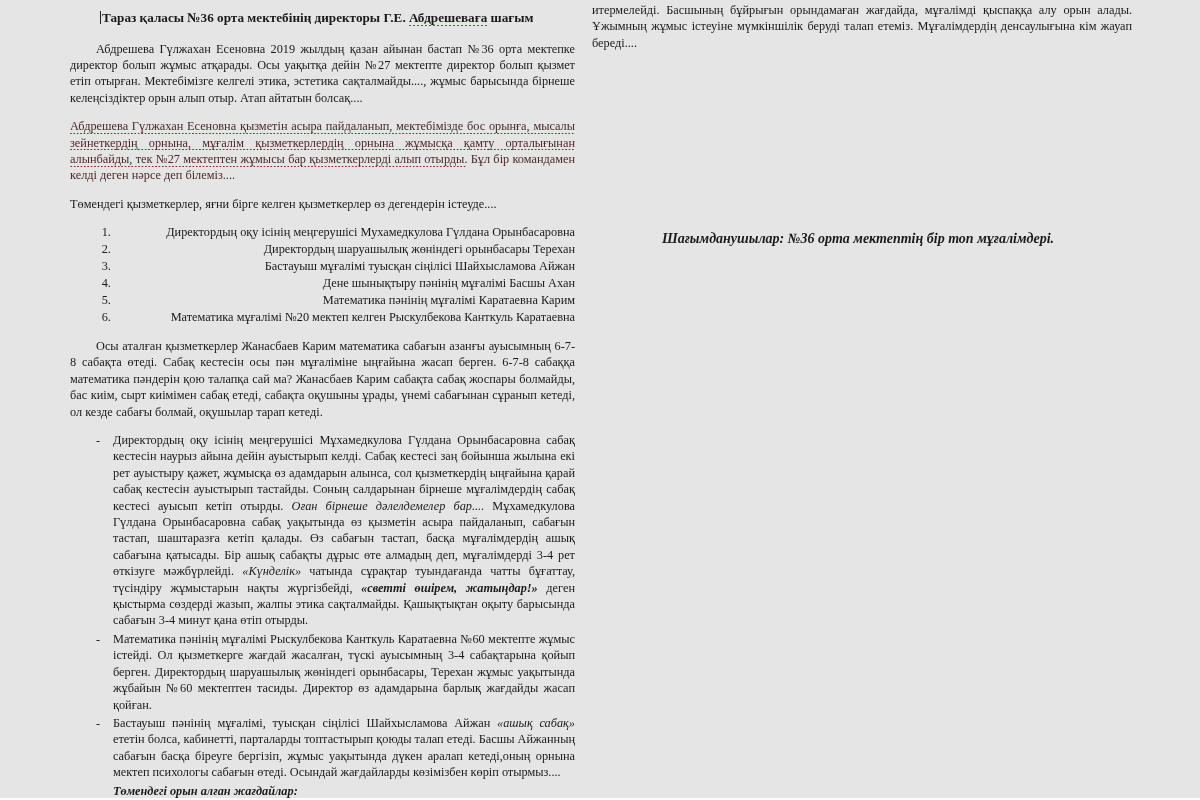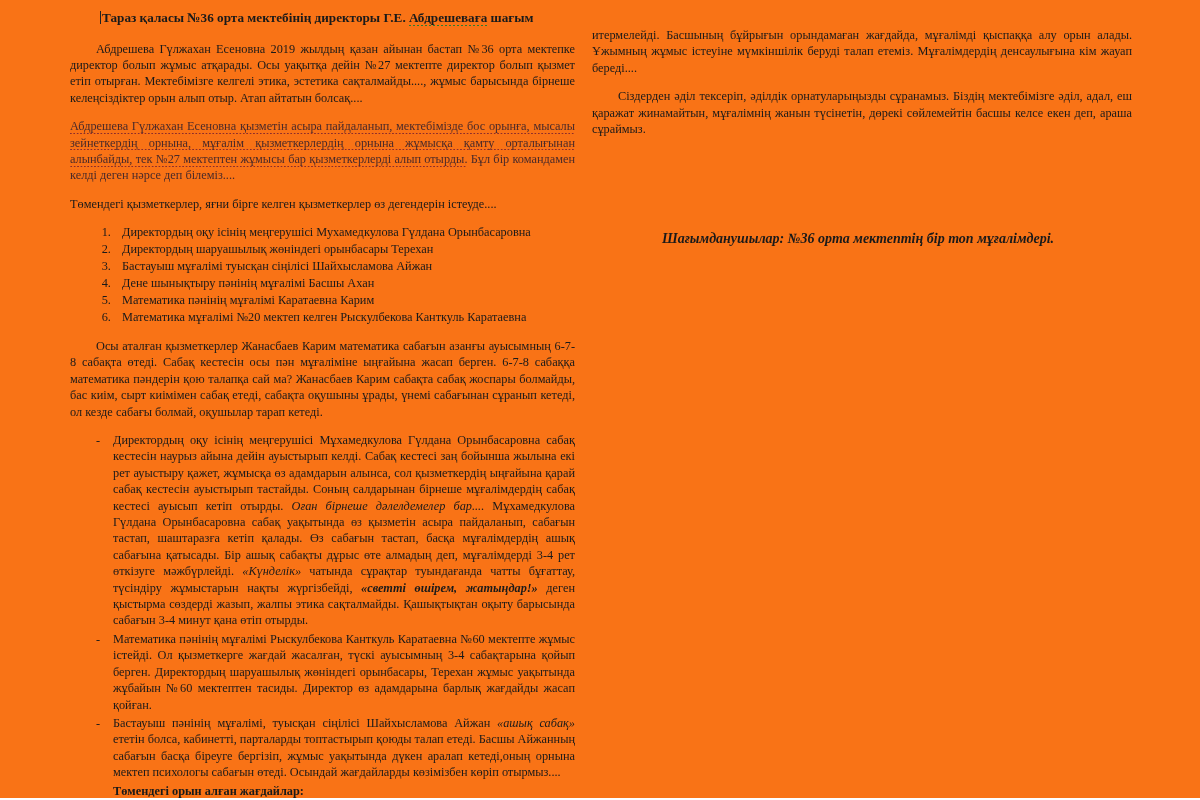--- a/index.html
+++ b/index.html
@@ -11,36 +11,36 @@
     width: 1200px;
     height: 800px;
     overflow: hidden;
     font-family: "Liberation Serif", "DejaVu Serif", serif;
     color: #1a1a1a;
   }
   .page {
     position: relative;
     width: 1200px;
     height: 800px;
-    background: #f97316;
+    background: #e5e5e5;
   }
   .col {
     position: absolute;
     top: 0;
     box-sizing: border-box;
   }
   .col-left {
     left: 70px;
     width: 505px;
     padding-top: 10px;
   }
   .col-right {
     left: 592px;
     width: 540px;
-    padding-top: 27px;
+    padding-top: 2px;
   }
 
   .doc-title {
     font-size: 13.2px;
     font-weight: bold;
     text-align: left;
     margin: 0 0 14px 0;
     line-height: 1.25;
     padding-left: 30px;
     position: relative;
@@ -89,20 +89,21 @@
   ol.numlist {
     margin: 0 0 12px 0;
     padding-left: 44px;
     font-size: 12.3px;
     line-height: 1.38;
   }
   ol.numlist li {
     margin: 0;
     padding-left: 8px;
     white-space: nowrap;
+    text-align: right;
   }
 
   ul.dashlist {
     list-style: none;
     margin: 0;
     padding: 0;
     font-size: 12.3px;
   }
   ul.dashlist > li {
     position: relative;
@@ -110,20 +111,21 @@
     margin-bottom: 2px;
     line-height: 1.335;
     text-align: justify;
   }
   ul.dashlist > li .dash {
     position: absolute;
     left: 26px;
     top: 0;
   }
   .sub-head {
+    font-style: italic;
     font-weight: bold;
     font-size: 12.3px;
     line-height: 1.335;
     padding-left: 43px;
     margin: 0;
   }
   .it { font-style: italic; }
   .bi { font-style: italic; font-weight: bold; }
 
   .signature {
@@ -198,20 +200,19 @@
         <span class="dash">-</span><span>Абдрешева Гүлжахан Есеновна 2019 жылдың қараша айында 17 кабинет</span>
       </li>
     </ul>
 
   </div>
 
   <div class="col col-right">
 
     <p class="para noindent">итермелейді. Басшының бұйрығын орындамаған жағдайда, мұғалімді қыспаққа алу орын алады. Ұжымның жұмыс істеуіне мүмкіншілік беруді талап етеміз. Мұғалімдердің денсаулығына кім жауап береді....</p>
 
-    <p class="para">Сіздерден әділ тексеріп, әділдік орнатуларыңызды сұранамыз. Біздің мектебімізге әділ, адал, еш қаражат жинамайтын, мұғалімнің жанын түсінетін, дөрекі сөйлемейтін басшы келсе екен деп, араша сұраймыз.</p>
 
     <div class="signature">Шағымданушылар: №36 орта мектептің  бір топ мұғалімдері.</div>
 
   </div>
 
   <div class="clip-bottom"></div>
 </div>
 
 </body></html>

